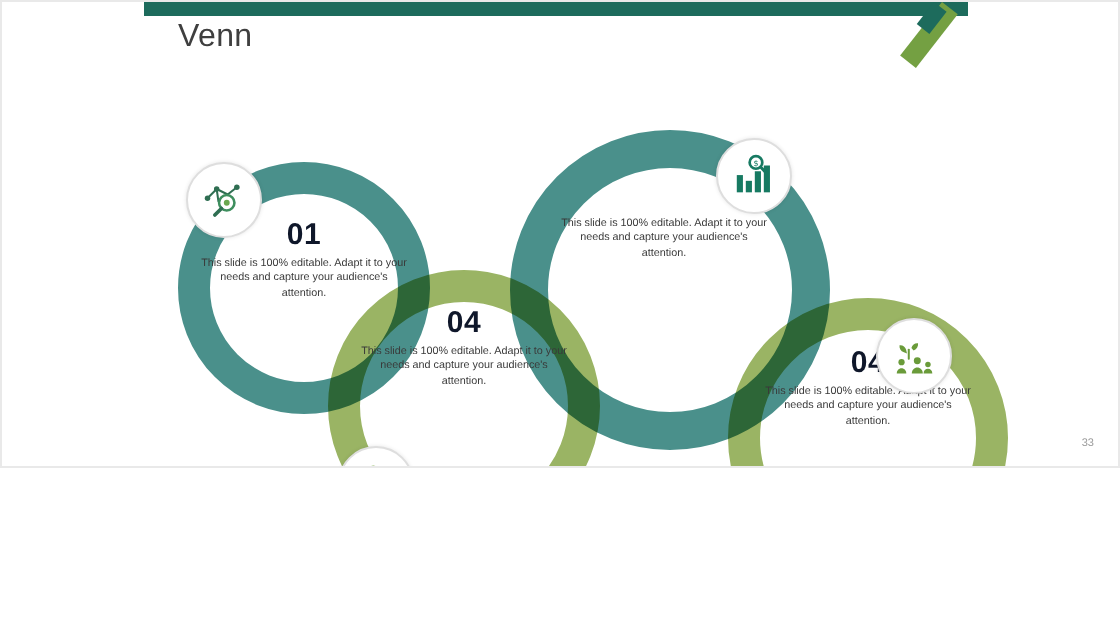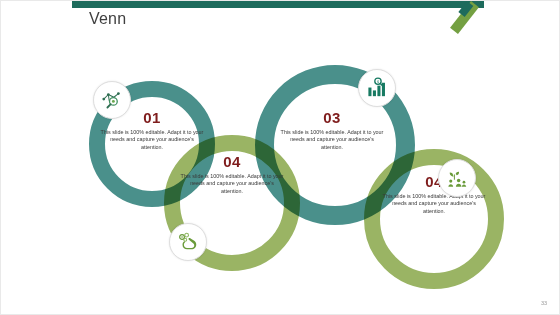--- a/index.html
+++ b/index.html
@@ -4,21 +4,21 @@
 <style>
   html,body{margin:0;padding:0;}
   body{
     width:560px;height:315px;
     background:#ffffff;
     font-family:"Liberation Sans", sans-serif;
     overflow:hidden;
     position:relative;
   }
   #slide{
-    position:absolute;left:0;top:0;width:560px;height:315px;
+    position:absolute;left:0;top:0;width:560px;height:234px;
     background:#ffffff;
     border:1px solid #e9e9e9;
     box-sizing:border-box;
     overflow:hidden;
   }
 
   
   #topbar{
     position:absolute;left:71px;top:0;width:412px;height:7px;
     background:#1d6b5c;
@@ -65,21 +65,21 @@
   #ring04{ left:363px; top:148px; width:140px; height:140px; }
 
   
   .ring-content{
     position:absolute;
     text-align:center;
     width:104px;
     z-index:6;
   }
   .ring-num{
-    font-size:15px;font-weight:bold;color:#7f1d1d;
+    font-size:15px;font-weight:bold;color:#0f172a;
     line-height:17px;margin-bottom:3px;letter-spacing:.3px;
   }
   .ring-desc{
     font-size:5.4px;color:#3a3a3a;line-height:7.4px;
   }
   #content01{ left:99px;  top:108px; }
   #content02{ left:179px; top:152px; }
   #content03{ left:279px; top:108px; }
   #content04{ left:381px; top:172px; }
   #content03 .ring-desc, #content03 .ring-num{ }
@@ -128,21 +128,20 @@
       <div class="ring-num">01</div>
       <div class="ring-desc">This slide is 100% editable. Adapt it to your needs and capture your audience's attention.</div>
     </div>
 
     <div class="ring-content" id="content02">
       <div class="ring-num">04</div>
       <div class="ring-desc">This slide is 100% editable. Adapt it to your needs and capture your audience's attention.</div>
     </div>
 
     <div class="ring-content" id="content03">
-      <div class="ring-num">03</div>
       <div class="ring-desc">This slide is 100% editable. Adapt it to your needs and capture your audience's attention.</div>
     </div>
 
     <div class="ring-content" id="content04">
       <div class="ring-num">04</div>
       <div class="ring-desc">This slide is 100% editable. Adapt it to your needs and capture your audience's attention.</div>
     </div>
 
     <div class="badge" id="badge01">
       <svg width="22" height="22" viewBox="0 0 24 24">

